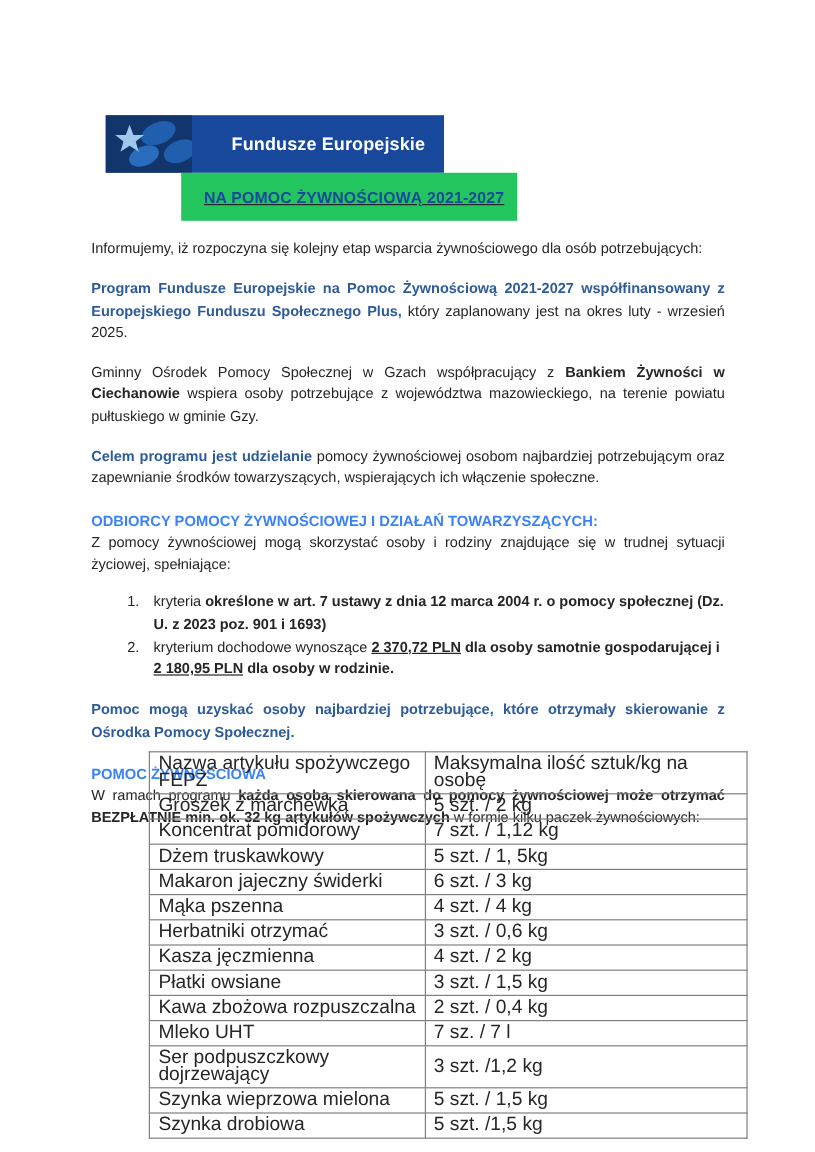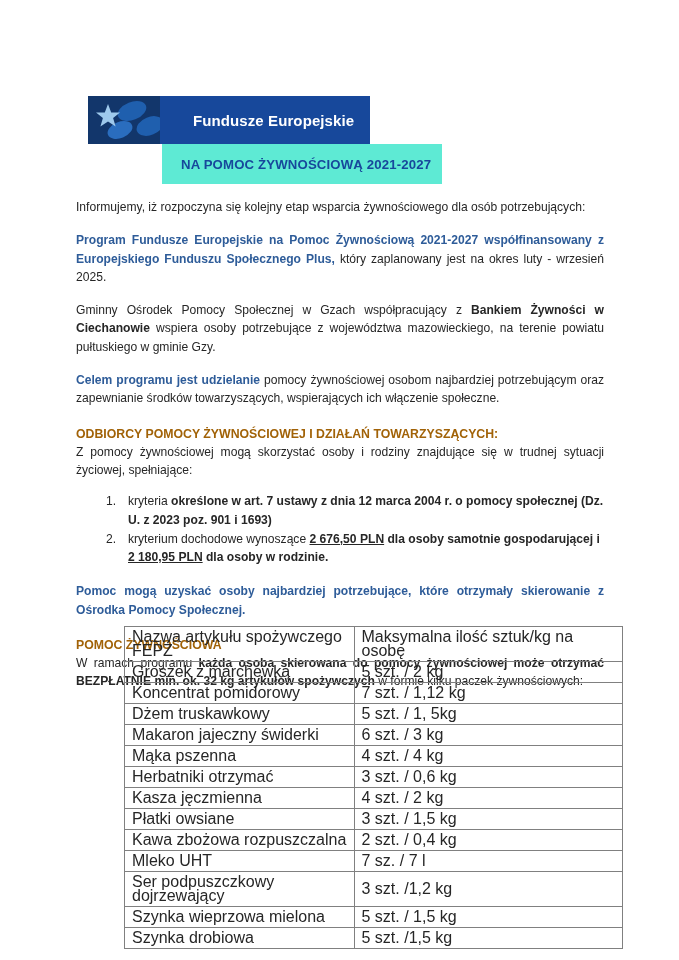--- a/index.html
+++ b/index.html
@@ -54,27 +54,28 @@
   .logo-title-text {
     color: #ffffff;
     font-size: 15px;
     font-weight: bold;
     letter-spacing: 0.1px;
     padding-left: 33px;
   }
 
   .logo-sub-box {
     position: absolute;
-    left: 74px;
+    left: 63px;
     top: 48px;
     width: 280px;
     height: 40px;
-    background: #5eead4;
+    background: #22c55e;
     display: flex;
     align-items: center;
+    text-decoration: underline;
   }
   .logo-sub-text {
     color: #17489B;
     font-size: 13.2px;
     font-weight: bold;
     letter-spacing: 0.15px;
     padding-left: 19px;
   }
 
   
@@ -97,21 +98,21 @@
   .gap-lg { height: 17px; }
   .b { font-weight: bold; }
   .u { text-decoration: underline; }
 
   .para-blue-bold {
     color: #2E5C99;
     font-weight: bold;
   }
 
   .heading {
-    color: #a16207;
+    color: #3b82f6;
     font-weight: bold;
     font-size: 12.3px;
     line-height: 18px;
     margin: 0;
   }
 
   
   .num-list {
     margin: 0;
     padding: 0;
@@ -201,21 +202,21 @@
 
     <p class="just">Z pomocy żywnościowej mogą skorzystać osoby i rodziny znajdujące się w trudnej sytuacji życiowej, spełniające:</p>
 
     <div class="gap-sm"></div>
 
     <ol class="num-list">
       <li class="num-item">
         <span class="num-marker">1.</span><span>kryteria </span><span class="b">określone w art. 7 ustawy z dnia 12 marca 2004 r. o pomocy społecznej (Dz. U. z 2023 poz. 901 i 1693)</span>
       </li>
       <li class="num-item">
-        <span class="num-marker">2.</span><span>kryterium dochodowe wynoszące </span><span class="b u">2 676,50 PLN</span><span class="b"> dla osoby samotnie gospodarującej i </span><span class="b u">2 180,95 PLN</span><span class="b"> dla osoby w rodzinie.</span>
+        <span class="num-marker">2.</span><span>kryterium dochodowe wynoszące </span><span class="b u">2 370,72 PLN</span><span class="b"> dla osoby samotnie gospodarującej i </span><span class="b u">2 180,95 PLN</span><span class="b"> dla osoby w rodzinie.</span>
       </li>
     </ol>
 
     <div class="gap-md"></div>
 
     <p class="just para-blue-bold">Pomoc mogą uzyskać osoby najbardziej potrzebujące, które otrzymały skierowanie z Ośrodka Pomocy Społecznej.</p>
 
     <div class="gap-lg"></div>
 
     <p class="heading">POMOC ŻYWNOŚCIOWA</p>

